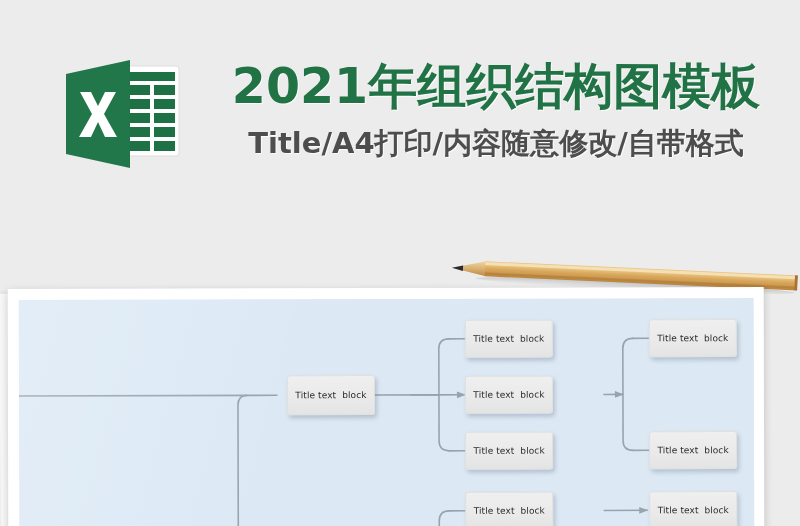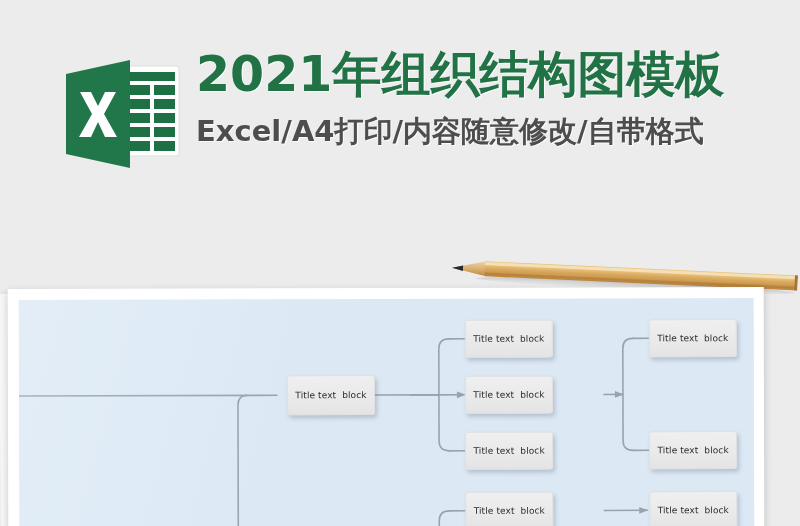--- a/index.html
+++ b/index.html
@@ -33,22 +33,23 @@
     left: 60px;
     top: 58px;
     width: 125px;
     height: 112px;
   }
   #excel-logo svg { display: block; width: 125px; height: 112px; }
 
   #title-group {
     position: absolute;
     left: 196px;
-    top: 44px;
+    top: 56px;
     width: 600px;
+    text-align: center;
   }
 
   #main-title {
     font-size: 49px;
     line-height: 62px;
     font-weight: bold;
     color: #217346;
     letter-spacing: 0px;
     white-space: nowrap;
     font-family: "DejaVu Sans", "Liberation Sans", sans-serif;
@@ -189,21 +190,21 @@
         </g>
 
         <path d="M6 16 L70 2 L70 110 L6 96 Z" fill="#21774a"></path>
 
         <path d="M20 34 L31 34 L38 48 L45 34 L56 34 L44 56 L57 79 L45 79 L38 64 L31 79 L19 79 L32 56 Z" fill="#ffffff"></path>
       </svg>
     </div>
 
     <div id="title-group">
       <div id="main-title">2021年组织结构图模板</div>
-      <div id="sub-title">Excel/A4打印/内容随意修改/自带格式</div>
+      <div id="sub-title">Title/A4打印/内容随意修改/自带格式</div>
     </div>
   </div>
 
   <div id="pencil">
     <svg viewBox="0 0 352 36" xmlns="http://www.w3.org/2000/svg">
       <defs>
         <linearGradient id="woodGrad" x1="0" y1="0" x2="0" y2="1">
           <stop offset="0%" stop-color="#e8c27e"></stop>
           <stop offset="22%" stop-color="#e9c584"></stop>
           <stop offset="48%" stop-color="#d9a95e"></stop>

